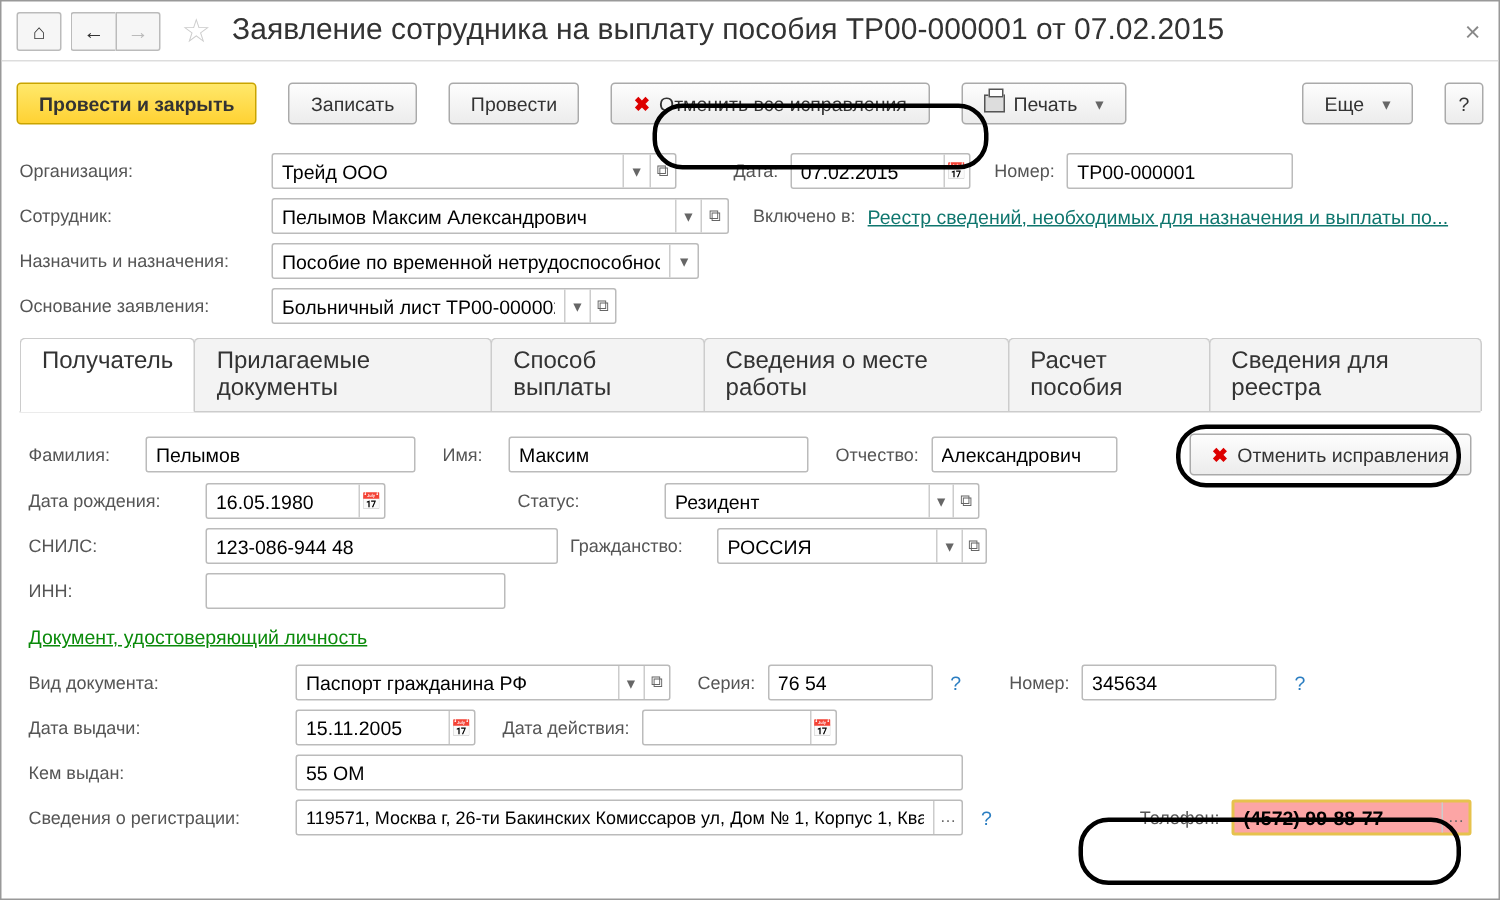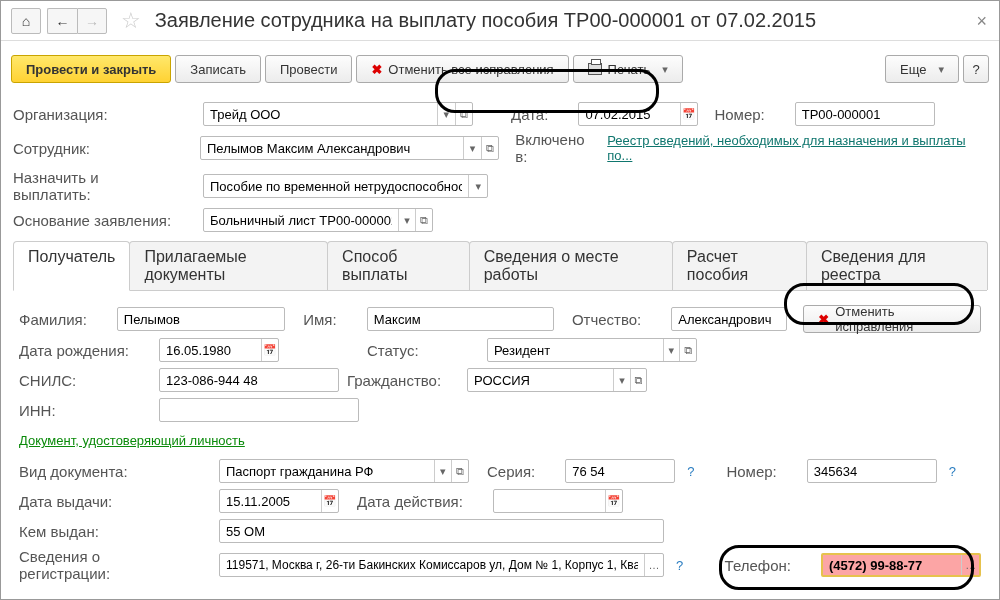--- a/index.html
+++ b/index.html
@@ -12,34 +12,34 @@
   }
   .window { width: 1000px; height: 600px; border: 1px solid #999; position: relative; overflow: hidden; }
   .titlebar { height: 40px; display: flex; align-items: center; padding: 6px 10px; gap: 6px; border-bottom: 1px solid #ddd; }
   .nav-btn { width: 30px; height: 26px; border: 1px solid #bbb; background: #f6f6f6; border-radius: 2px; display: flex; align-items: center; justify-content: center; cursor: pointer; font-size: 14px; }
   .nav-group { display: flex; }
   .nav-group .nav-btn:first-child { border-radius: 2px 0 0 2px; border-right: none; }
   .nav-group .nav-btn:last-child { border-radius: 0 2px 2px 0; }
   .star { font-size: 22px; color: #ccc; margin: 0 8px; cursor: pointer; }
   .title-text { font-size: 20px; font-weight: 400; color: #333; }
   .close-x { position: absolute; right: 12px; top: 10px; font-size: 18px; color: #888; cursor: pointer; }
-  .toolbar { display: flex; align-items: center; padding: 14px 10px 10px 10px; gap: 4px; }
+  .toolbar { display: flex; align-items: center; padding: 14px 10px 10px 10px; gap: 21px; }
   .spacer { flex: 1; }
   .btn { height: 28px; padding: 0 14px; border: 1px solid #aaa; background: linear-gradient(#fdfdfd, #ececec); border-radius: 3px; display: flex; align-items: center; cursor: pointer; font-size: 13px; gap: 6px; }
   .btn.yellow { background: linear-gradient(#ffe86b, #ffd233); border-color: #c9a400; font-weight: 700; }
   .btn.dd::after { content: "▾"; margin-left: 6px; font-size: 11px; color: #666; }
   .btn.small { padding: 0 8px; min-width: 26px; justify-content: center; }
   .x-red { color: #d00; font-weight: 700; font-size: 13px; }
   .print-icon { width: 14px; height: 12px; border: 1px solid #555; display: inline-block; background: #ddd; position: relative; }
   .print-icon::before { content: ""; position: absolute; top: -5px; left: 2px; width: 8px; height: 4px; border: 1px solid #555; background: #fff; }
   .highlight-oval { position: absolute; border: 3px solid #000; border-radius: 20px; pointer-events: none; }
   .form { padding: 4px 12px 12px 12px; }
   .row { display: flex; align-items: center; margin: 4px 0; gap: 8px; min-height: 26px; }
-  .lbl { color: #555; font-size: 15px; }
-  .input-box { height: 24px; border: 1px solid #bbb; border-radius: 2px; display: flex; align-items: center; background: #fff; margin-left: 22px; }
+  .lbl { color: #555; font-size: 12px; }
+  .input-box { height: 24px; border: 1px solid #bbb; border-radius: 2px; display: flex; align-items: center; background: #fff; }
   .input-box input { border: none; outline: none; height: 100%; width: 100%; padding: 0 6px; font-size: 13px; background: transparent; }
   .ib-btn { width: 20px; height: 100%; border-left: 1px solid #ccc; display: flex; align-items: center; justify-content: center; color: #666; font-size: 11px; cursor: pointer; }
   .ib-btn.cal::before { content: "📅"; font-size: 11px; }
   .link { color: #0f766e; text-decoration: underline; cursor: pointer; }
   .tabs { display: flex; border-bottom: 1px solid #ccc; margin-top: 8px; }
   .tab { padding: 6px 14px; border: 1px solid #ccc; border-bottom: none; background: #f3f3f3; cursor: pointer; font-size: 16px; margin-right: -1px; border-radius: 4px 4px 0 0; }
   .tab.active { background: #fff; position: relative; z-index: 2; border-bottom: 1px solid #fff; margin-bottom: -1px; }
   .tab-body { padding: 10px 6px; }
   .green-link { color: #0a8a0a; text-decoration: underline; cursor: pointer; display: inline-block; margin: 6px 0;}
   .q { color: #2a7dc1; cursor: pointer; padding: 0 4px; }
@@ -88,38 +88,38 @@
         <input value="Трейд ООО" style="">
         <div class="ib-btn">▾</div>
         <div class="ib-btn">⧉</div>
       </div>
       <div class="lbl" style="margin-left:30px;">Дата:</div>
       <div class="input-box" style="width:120px;">
         <input value="07.02.2015" style="">
         <div class="ib-btn cal"></div>
       </div>
       <div class="lbl" style="margin-left:8px;">Номер:</div>
-      <div class="input-box" style="width:140px;">
+      <div class="input-box" style="width:151px;">
         <input value="ТР00-000001" style="">
       </div>
     </div>
 
     <div class="row">
       <div class="lbl" style="width:160px;">Сотрудник:</div>
       <div class="input-box" style="width:305px;">
         <input value="Пелымов Максим Александрович" style="">
         <div class="ib-btn">▾</div>
         <div class="ib-btn">⧉</div>
       </div>
       <div class="lbl" style="margin-left:8px;">Включено в:</div>
       <span class="link">Реестр сведений, необходимых для назначения и выплаты по...</span>
     </div>
 
     <div class="row">
-      <div class="lbl" style="width:160px;">Назначить и выплатить:</div>
+      <div class="lbl" style="width:160px;">Назначить и назначения:</div>
       <div class="input-box" style="width:285px;">
         <input value="Пособие по временной нетрудоспособности" style="">
         <div class="ib-btn">▾</div>
       </div>
     </div>
 
     <div class="row">
       <div class="lbl" style="width:160px;">Основание заявления:</div>
       <div class="input-box" style="width:230px;">
         <input value="Больничный лист ТР00-000002 от" style="">
@@ -168,21 +168,21 @@
         <div class="lbl" style="margin-left:80px; width:90px;">Статус:</div>
         <div class="input-box" style="width:210px;">
           <input value="Резидент" style="">
           <div class="ib-btn">▾</div>
           <div class="ib-btn">⧉</div>
         </div>
       </div>
 
       <div class="row">
         <div class="lbl" style="width:110px;">СНИЛС:</div>
-        <div class="input-box" style="width:180px;">
+        <div class="input-box" style="width:235px;">
             <input value="123-086-944 48" style="">
           </div>
         <div class="lbl" style="margin-left:0px; width:90px;">Гражданство:</div>
         <div class="input-box" style="width:180px;">
           <input value="РОССИЯ" style="">
           <div class="ib-btn">▾</div>
           <div class="ib-btn">⧉</div>
         </div>
       </div>
 

